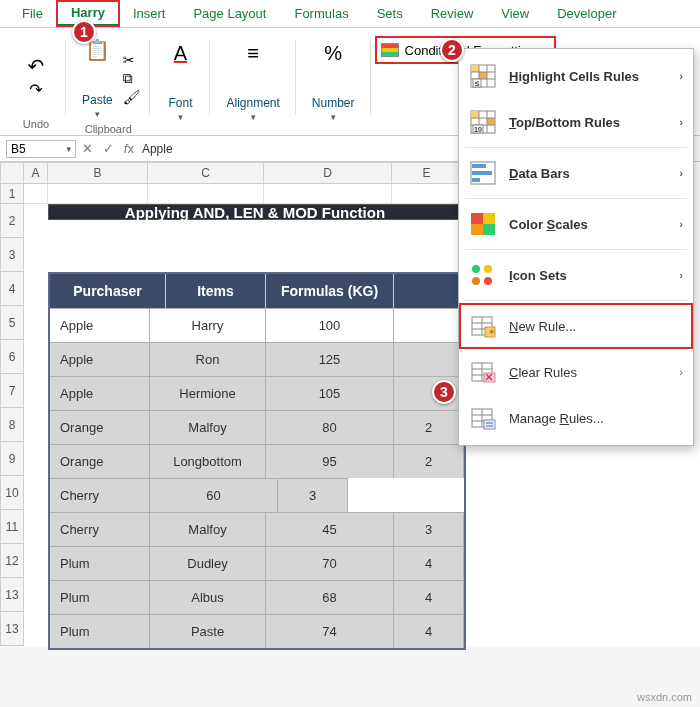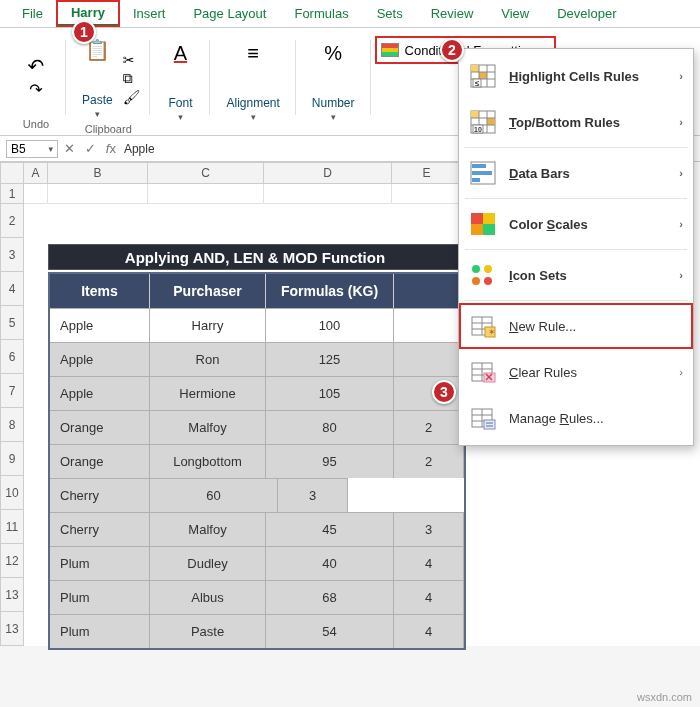--- a/index.html
+++ b/index.html
@@ -105,21 +105,21 @@
   .namebox-row {
     display: flex;
     align-items: center;
     background: #fff;
     height: 26px;
     border-bottom: 1px solid #ccc;
     padding: 0 6px;
     gap: 6px;
   }
   .namebox {
-    width: 52px;
+    width: 70px;
     border: 1px solid #bbb;
     background: #fff;
     padding: 1px 4px;
     font-size: 12px;
     display: flex;
     justify-content: space-between;
     align-items: center;
   }
   .fx-icons { color: #777; display: flex; gap: 10px; font-size: 13px; }
   .formula-bar {
@@ -182,30 +182,29 @@
     border-left: none;
     height: 34px;
     font-size: 12px;
   }
   .r1 .cell { height: 20px; }
   .banner {
     position: absolute;
     top: 20px;
     left: 0;
     width: 414px;
-    height: 26px;
+    height: 16px;
     background: #272b36;
     color: #fff;
     font-weight: 700;
     font-size: 15px;
     display: flex;
     align-items: center;
     justify-content: center;
     border: 1px solid #555;
-    margin-top: 40px;
   }
   .data-table {
     position: absolute;
     top: 88px;
     left: 0;
     border: 2px solid #5c6b83;
   }
   .dt-header { display: flex; }
   .dt-h {
     background: #3a4a68;
@@ -432,22 +431,22 @@
           <div class="cell colD"></div>
           <div class="cell colE"></div>
         </div>
 
       <div class="banner" style="left:24px;">Applying AND, LEN &amp; MOD Function</div>
       <div style="height:34px"></div>
       <div style="height:34px"></div>
 
       <div class="data-table" style="left:24px;">
         <div class="dt-header">
+          <div class="dt-h dt-w1">Purchaser</div>
           <div class="dt-h dt-w0">Items</div>
-          <div class="dt-h dt-w1">Purchaser</div>
           <div class="dt-h dt-w2">Formulas (KG)</div>
           <div class="dt-h dt-w3"></div>
         </div>
         <div id="dt-body">
             <div class="dt-body-row dt-row0">
               <div class="dt-cell dt-w0 items">Apple</div>
               <div class="dt-cell dt-w1">Harry</div>
               <div class="dt-cell dt-w2">100</div>
               <div class="dt-cell dt-w3"></div>
             </div>
@@ -482,33 +481,33 @@
             </div>
             <div class="dt-body-row dt-row6">
               <div class="dt-cell dt-w0 items">Cherry</div>
               <div class="dt-cell dt-w1">Malfoy</div>
               <div class="dt-cell dt-w2">45</div>
               <div class="dt-cell dt-w3">3</div>
             </div>
             <div class="dt-body-row dt-row7">
               <div class="dt-cell dt-w0 items">Plum</div>
               <div class="dt-cell dt-w1">Dudley</div>
-              <div class="dt-cell dt-w2">40</div>
+              <div class="dt-cell dt-w2">70</div>
               <div class="dt-cell dt-w3">4</div>
             </div>
             <div class="dt-body-row dt-row8">
               <div class="dt-cell dt-w0 items">Plum</div>
               <div class="dt-cell dt-w1">Albus</div>
               <div class="dt-cell dt-w2">68</div>
               <div class="dt-cell dt-w3">4</div>
             </div>
             <div class="dt-body-row dt-row9">
               <div class="dt-cell dt-w0 items">Plum</div>
               <div class="dt-cell dt-w1">Paste</div>
-              <div class="dt-cell dt-w2">54</div>
+              <div class="dt-cell dt-w2">74</div>
               <div class="dt-cell dt-w3">4</div>
             </div>
           </div>
       </div>
     </div>
   </div>
 </div>
 
 <div class="dropdown">
   <div class="dd-item bold">

